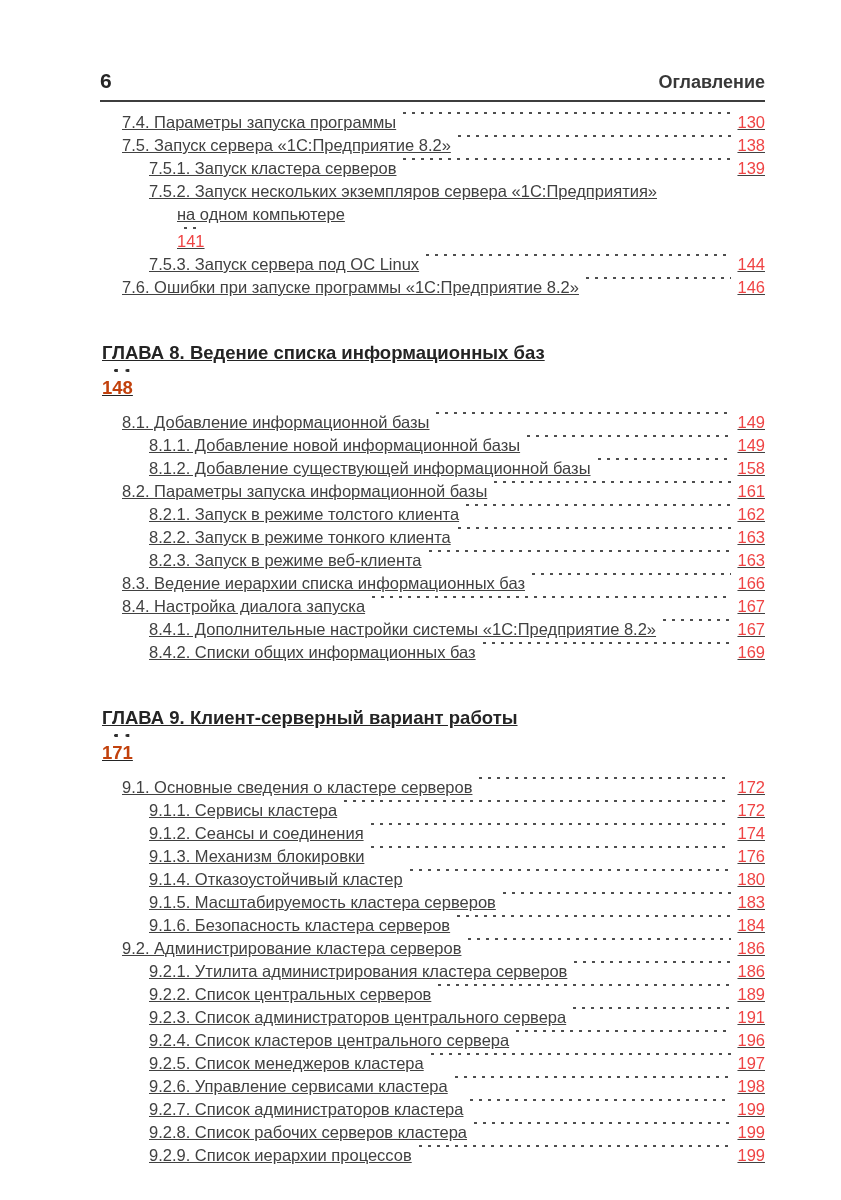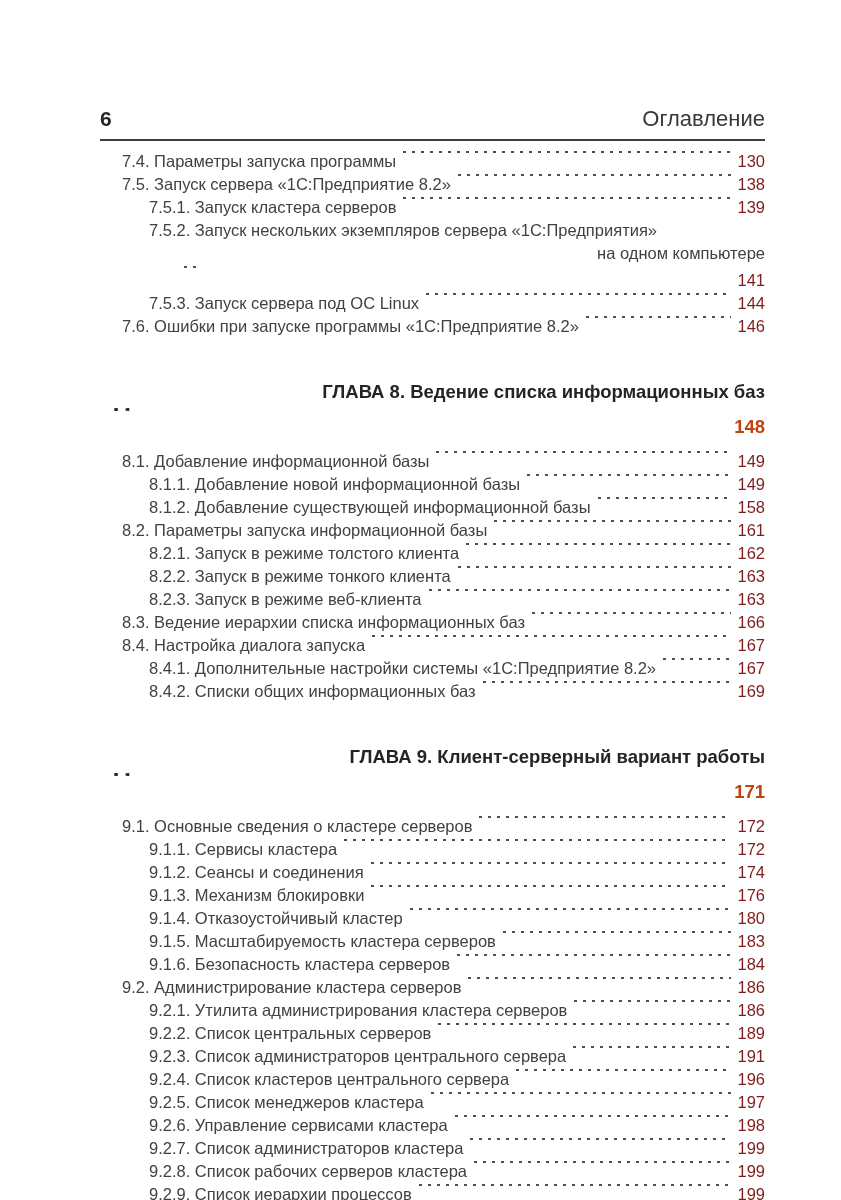--- a/index.html
+++ b/index.html
@@ -28,54 +28,54 @@
     border-bottom: 2px solid #3d3d3d;
     padding-bottom: 7px;
   }
   .folio {
     font-size: 21px;
     font-weight: bold;
     color: #262626;
     line-height: 22px;
   }
   .head-title {
-    font-size: 22px;
-    font-weight: normal;
+    font-size: 18px;
+    font-weight: bold;
     color: #383838;
-    margin-top: 36px;
   }
   
   .toc {
     margin-top: 9px;
   }
   .entry {
     display: flex;
-    align-items: flex-end;
+    align-items: flex-start;
     line-height: 23px;
     font-size: 16.5px;
     white-space: nowrap;
+    text-decoration: underline;
   }
   .entry .etext { white-space: nowrap; }
   .level-1 { padding-left: 22px; }
   .level-2 { padding-left: 49px; }
   .level-3 { padding-left: 77px; flex-direction: column; }
   .leader {
     flex: 1 1 auto;
     height: 4px;
     align-self: baseline;
     margin: 0 6px 0 7px;
     background-image: radial-gradient(circle at 1.5px 2px, #4e4e4e 1.25px, rgba(0,0,0,0) 1.45px);
     background-size: 9px 4px;
     background-repeat: repeat-x;
     background-position: left bottom;
     min-width: 18px;
   }
   .page-num {
     flex: 0 0 auto;
-    color: #7f1d1d;
+    color: #ef4444;
   }
   
   .chapter {
     margin-top: 39px;
     margin-bottom: 8px;
     padding-left: 2px;
     line-height: 30px;
     font-size: 18.5px;
     font-weight: bold;
     color: #242424;

